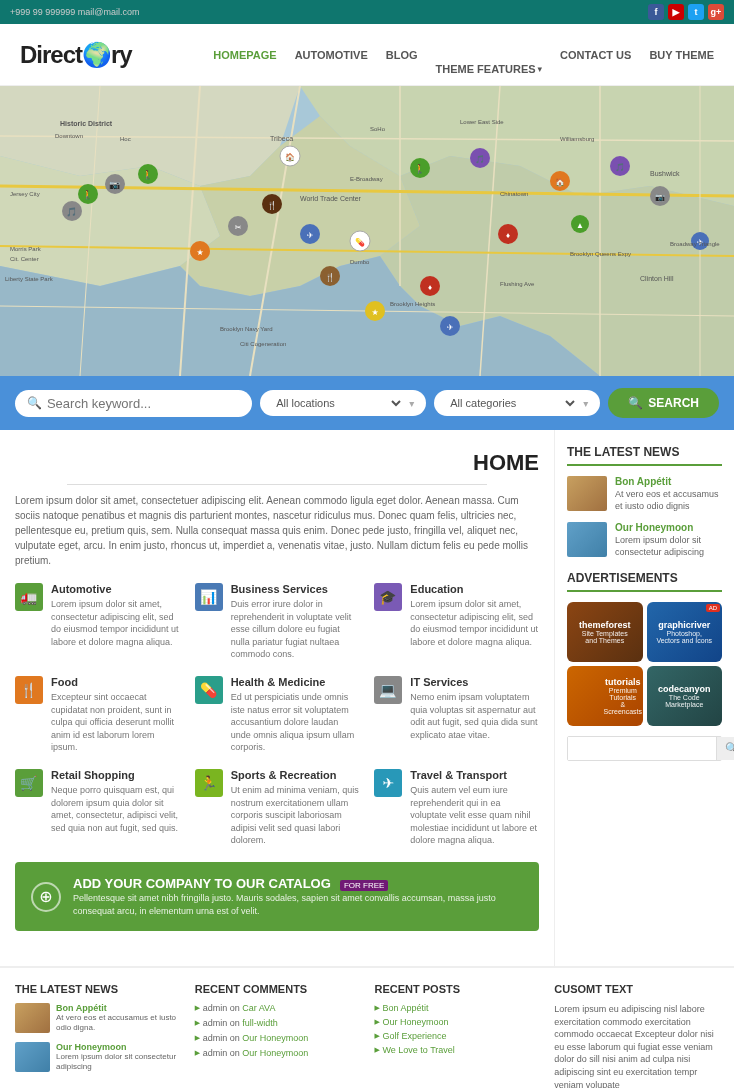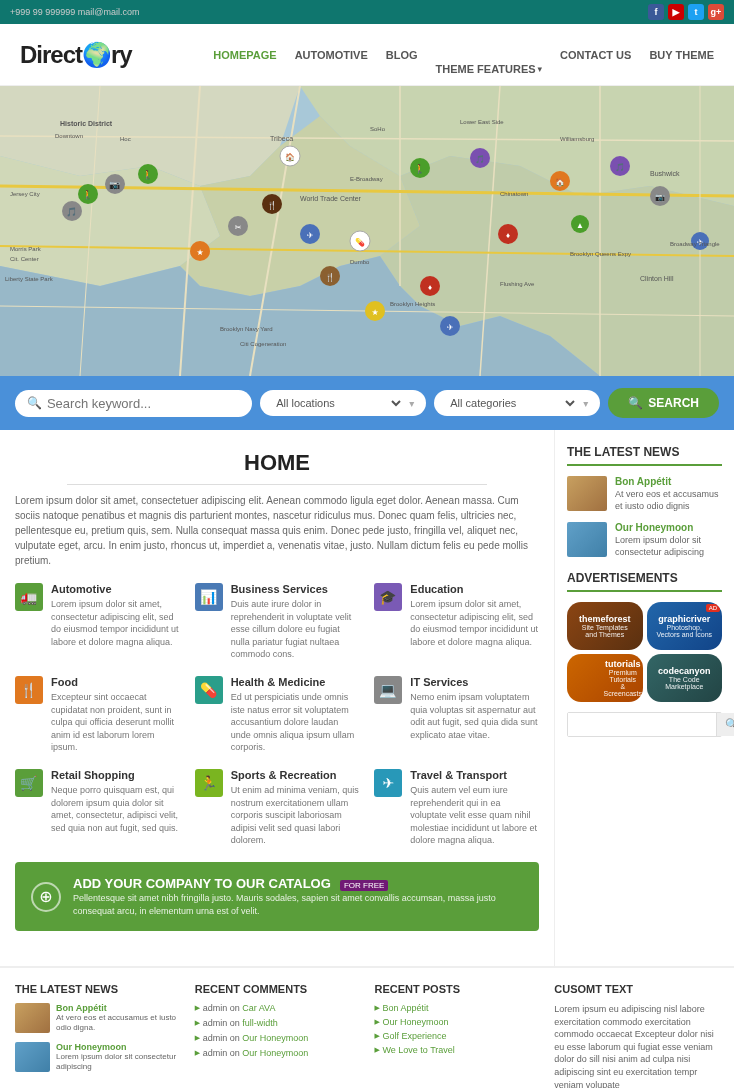--- a/index.html
+++ b/index.html
@@ -35,21 +35,21 @@
     .search-divider { background: #fff; border-radius: 20px; display: flex; align-items: center; padding: 6px 12px; flex: 1; gap: 5px; position: relative; }
     .search-divider select { border: none; outline: none; font-size: 11px; color: #555; background: transparent; width: 100%; }
     .search-btn { background: #5a9e3a; color: #fff; border: none; border-radius: 20px; padding: 8px 20px; font-size: 12px; font-weight: bold; cursor: pointer; display: flex; align-items: center; gap: 5px; }
 
     
     .main-container { display: flex; gap: 0; background: #fff; }
     .content-area { flex: 1; padding: 20px 15px; }
     .sidebar { width: 180px; padding: 15px 12px; border-left: 1px solid #eee; }
 
     
-    .home-title { text-align: center; font-size: 22px; font-weight: bold; color: #222; margin-bottom: 5px; }
+    .home-title { text-align: right; font-size: 22px; font-weight: bold; color: #222; margin-bottom: 5px; }
     .home-divider { border: none; border-top: 1px solid #ddd; margin: 8px auto; width: 80%; }
     .home-text { font-size: 10px; color: #666; line-height: 1.5; margin-bottom: 15px; }
 
     
     .categories { display: grid; grid-template-columns: 1fr 1fr 1fr; gap: 15px; margin-bottom: 15px; }
     .category-item { display: flex; gap: 8px; align-items: flex-start; }
     .cat-icon { width: 28px; height: 28px; min-width: 28px; border-radius: 3px; display: flex; align-items: center; justify-content: center; font-size: 14px; }
     .cat-icon.green { background: #5a9e3a; color: #fff; }
     .cat-icon.blue { background: #4a7ab5; color: #fff; }
     .cat-icon.purple { background: #7a5ab5; color: #fff; }
@@ -74,21 +74,21 @@
     .news-item { display: flex; gap: 8px; margin-bottom: 10px; align-items: flex-start; }
     .news-thumb { width: 40px; height: 35px; background: #bbb; border-radius: 2px; min-width: 40px; }
     .news-thumb.food { background: linear-gradient(135deg, #c8a060, #a07040); }
     .news-thumb.travel { background: linear-gradient(135deg, #60a0c8, #4080a8); }
     .news-title { font-size: 10px; font-weight: bold; color: #5a9e3a; cursor: pointer; margin-bottom: 2px; }
     .news-sub { font-size: 9px; color: #666; line-height: 1.3; }
 
     
     .ads-section { margin-top: 12px; }
     .ads-grid { display: grid; grid-template-columns: 1fr 1fr; gap: 4px; margin-bottom: 8px; }
-    .ad-box { height: 48px; border-radius: 14px; display: flex; flex-direction: column; align-items: center; justify-content: center; font-size: 8px; color: #fff; text-align: center; padding: 4px; cursor: pointer; position: relative; overflow: hidden; }
+    .ad-box { height: 60px; border-radius: 6px; display: flex; flex-direction: column; align-items: center; justify-content: center; font-size: 8px; color: #fff; text-align: center; padding: 4px; cursor: pointer; position: relative; overflow: hidden; }
     .ad-tf { background: linear-gradient(135deg, #8B4513 0%, #5a3010 100%); }
     .ad-gr { background: linear-gradient(135deg, #2266aa 0%, #114488 100%); }
     .ad-tu { background: linear-gradient(135deg, #cc6600 0%, #aa4400 100%); padding-left: 40px; }
     .ad-cc { background: linear-gradient(135deg, #336666 0%, #224444 100%); }
     .ad-title { font-size: 9px; font-weight: bold; }
     .ad-sub { font-size: 7px; opacity: 0.9; }
     .ad-badge { position: absolute; top: 2px; right: 2px; background: #e03020; color: #fff; font-size: 6px; padding: 1px 3px; border-radius: 2px; }
 
     
     .sidebar-search { display: flex; border: 1px solid #ddd; border-radius: 2px; margin-top: 10px; }
@@ -282,21 +282,21 @@
         <div class="cat-icon green">🚛</div>
         <div>
           <div class="cat-title">Automotive</div>
           <div class="cat-text">Lorem ipsum dolor sit amet, consectetur adipiscing elit, sed do eiusmod tempor incididunt ut labore et dolore magna aliqua.</div>
         </div>
       </div>
       <div class="category-item">
         <div class="cat-icon blue">📊</div>
         <div>
           <div class="cat-title">Business Services</div>
-          <div class="cat-text">Duis aute irure dolor in reprehenderit in voluptate velit esse cillum dolore eu fugiat nulla pariatur fugiat nultaea commodo cons.</div>
+          <div class="cat-text">Duis error irure dolor in reprehenderit in voluptate velit esse cillum dolore eu fugiat nulla pariatur fugiat nultaea commodo cons.</div>
         </div>
       </div>
       <div class="category-item">
         <div class="cat-icon purple">🎓</div>
         <div>
           <div class="cat-title">Education</div>
           <div class="cat-text">Lorem ipsum dolor sit amet, consectetur adipiscing elit, sed do eiusmod tempor incididunt ut labore et dolore magna aliqua.</div>
         </div>
       </div>
 

